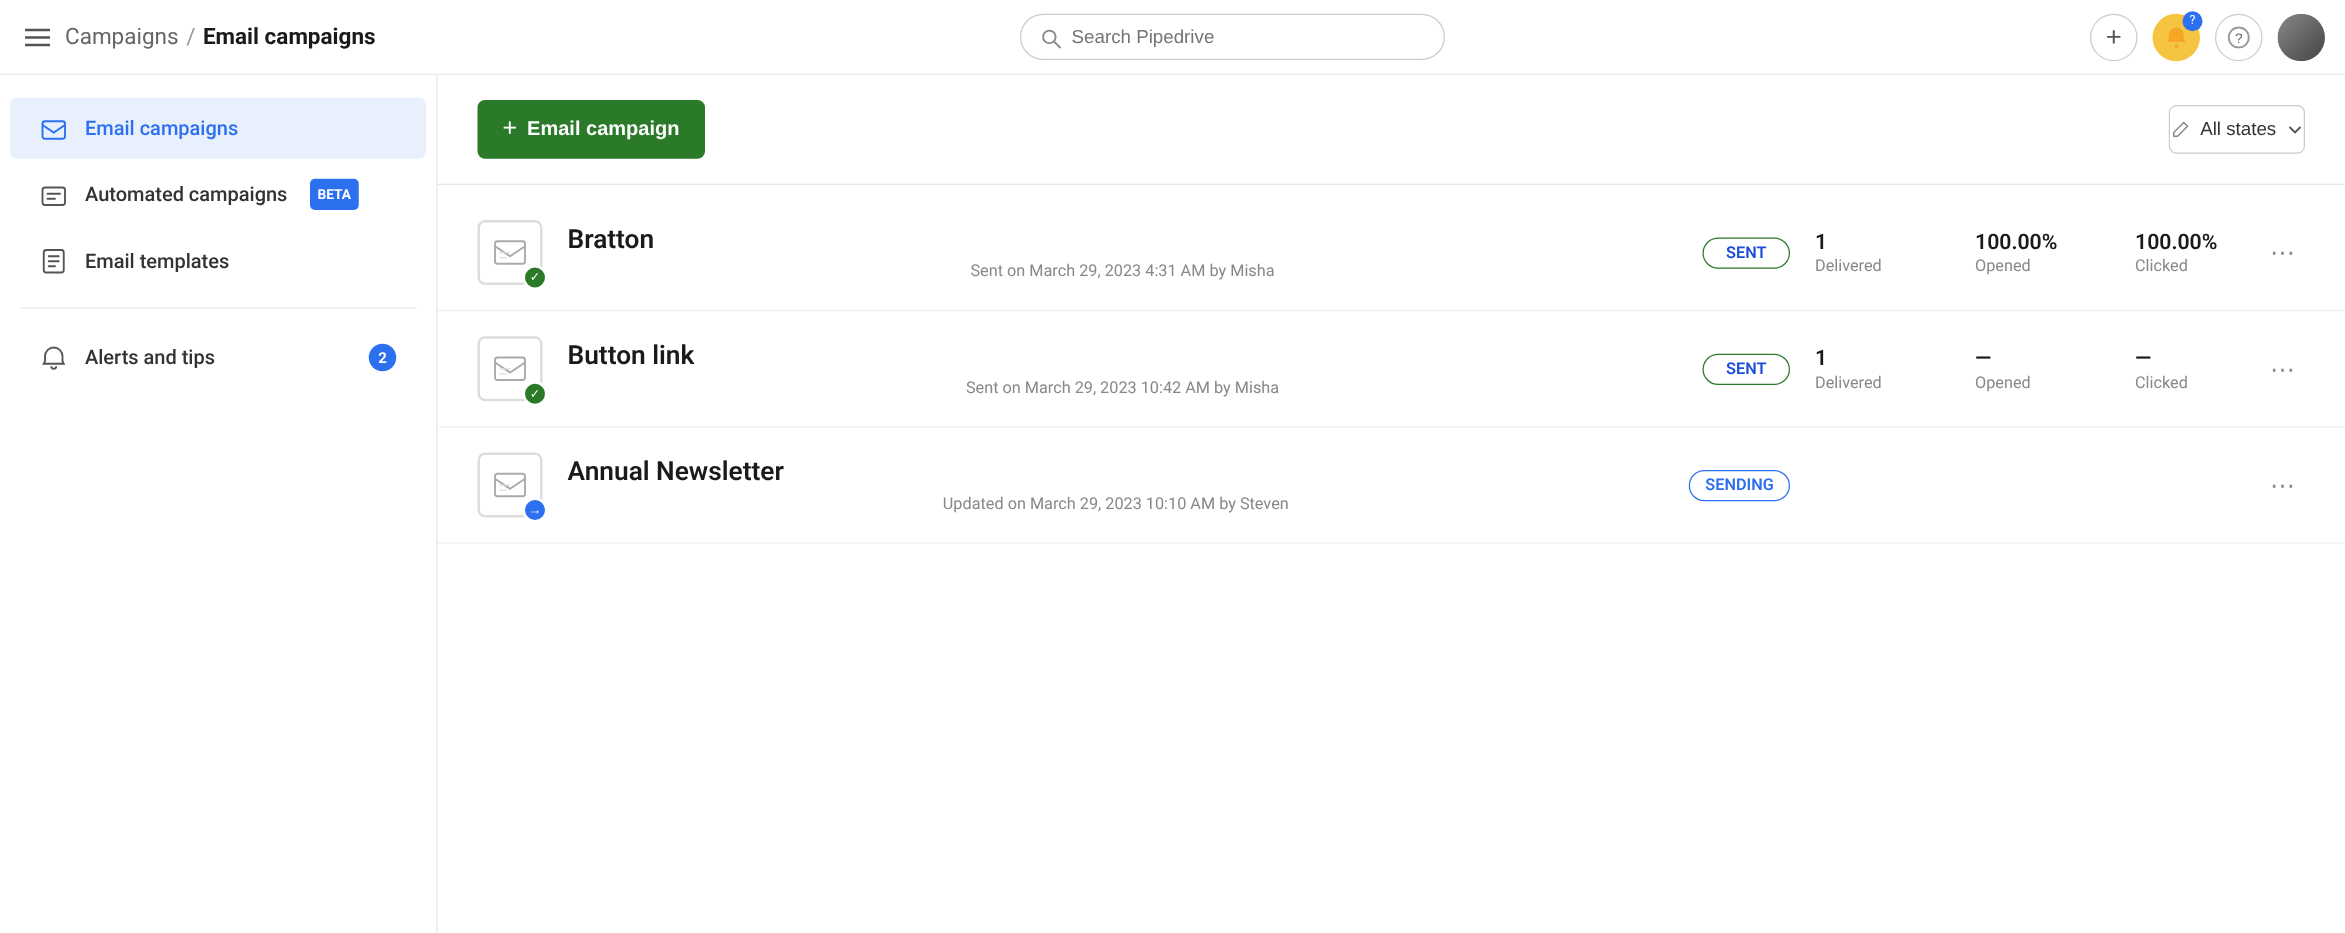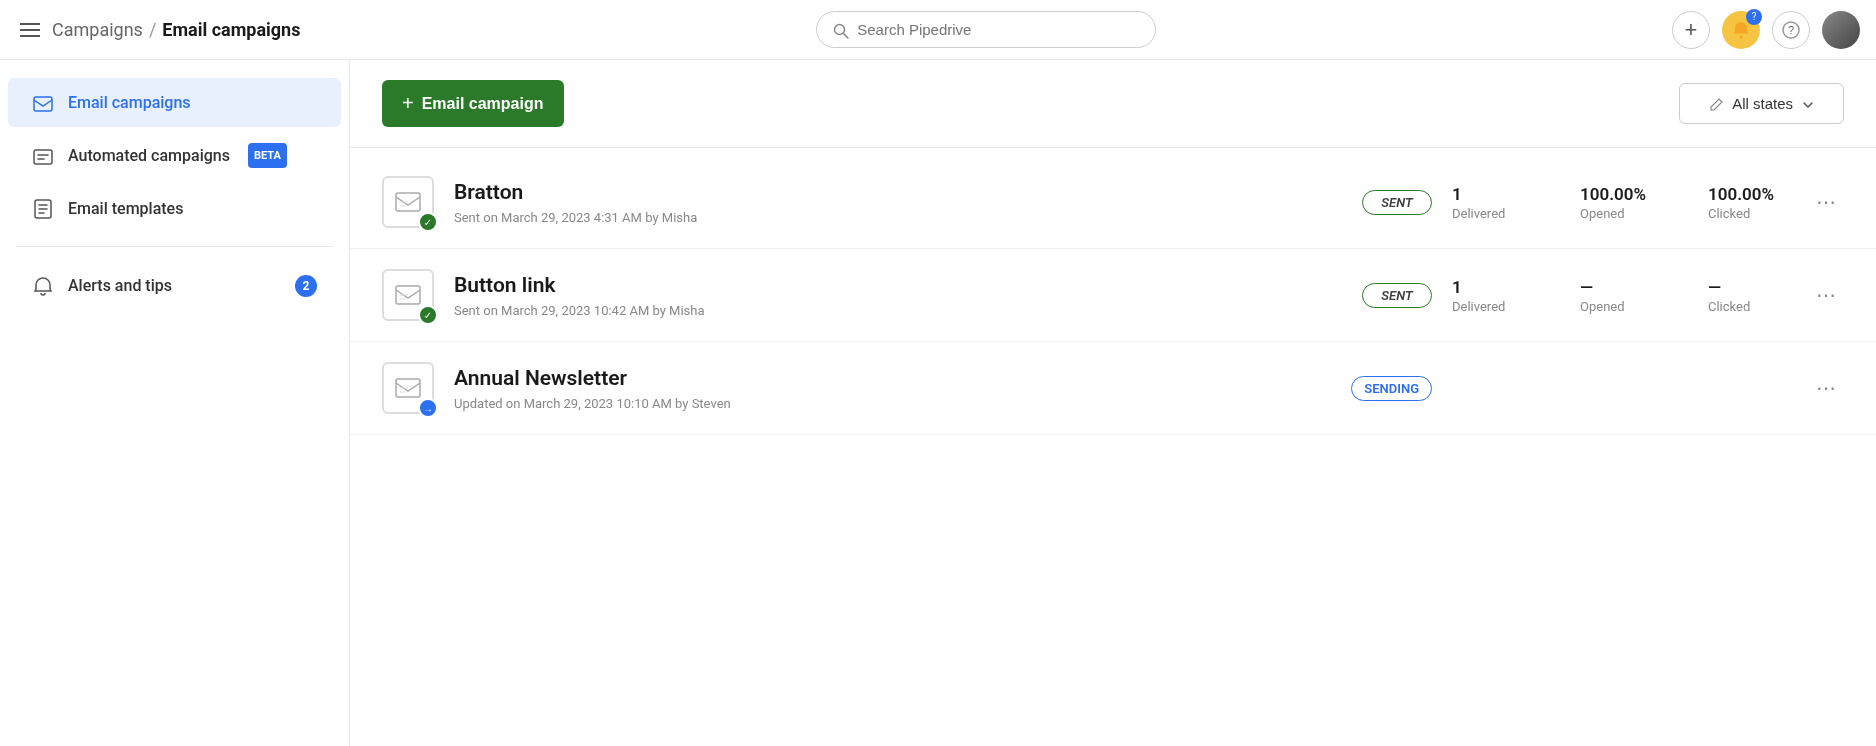--- a/index.html
+++ b/index.html
@@ -91,21 +91,21 @@
     }
     .add-campaign-btn {
       display: flex; align-items: center; gap: 8px;
       background: #2a7a2a; color: #fff; border: none; border-radius: 6px;
       padding: 12px 20px; font-size: 16px; font-weight: 600; cursor: pointer;
     }
     .add-campaign-btn .plus { font-size: 20px; font-weight: 400; }
     .filter-btn {
       display: flex; align-items: center; gap: 8px;
       border: 1.5px solid #ccc; background: #fff; border-radius: 6px;
-      padding: 10px 28px; font-size: 15px; cursor: pointer; color: #333;
+      padding: 10px 0; font-size: 15px; cursor: pointer; color: #333;
     }
     .filter-btn .edit-icon { color: #888; }
 
     
     .campaign-list { flex: 1; overflow-y: auto; padding: 8px 0; }
     .campaign-row {
       display: flex; align-items: center;
       padding: 20px 32px; border-bottom: 1px solid #f0f0f0;
       gap: 20px;
     }
@@ -117,26 +117,26 @@
     }
     .campaign-status-dot {
       position: absolute; bottom: -4px; right: -4px;
       width: 20px; height: 20px; border-radius: 50%; border: 2px solid #fff;
       display: flex; align-items: center; justify-content: center; font-size: 10px;
     }
     .campaign-status-dot.sent { background: #2a7a2a; color: #fff; }
     .campaign-status-dot.sending { background: #2c6fef; color: #fff; }
     .campaign-info { flex: 1; min-width: 0; }
     .campaign-name { font-size: 21px; font-weight: 600; color: #1a1a1a; }
-    .campaign-subtitle { font-size: 13px; color: #888; margin-top: 6px; }
+    .campaign-subtitle { font-size: 13px; color: #888; margin-top: 6px; text-align: center; }
     .campaign-badge {
       border: 1.5px solid; border-radius: 14px; padding: 4px 12px;
       font-size: 13px; font-weight: 600; flex-shrink: 0; min-width: 70px; text-align: center;
     }
-    .campaign-badge.sent { border-color: #2a7a2a; color: #404040; font-style: italic; }
+    .campaign-badge.sent { border-color: #2a7a2a; color: #1d4ed8; }
     .campaign-badge.sending { border-color: #2c6fef; color: #2c6fef; }
     .campaign-stats { display: flex; gap: 48px; flex-shrink: 0; }
     .stat-col { text-align: left; min-width: 80px; }
     .stat-value { font-size: 17px; font-weight: 600; color: #1a1a1a; }
     .stat-label { font-size: 13px; color: #888; margin-top: 2px; }
     .more-btn {
       background: none; border: none; cursor: pointer; font-size: 20px;
       color: #888; padding: 4px 8px; border-radius: 4px; flex-shrink: 0;
     }
 

